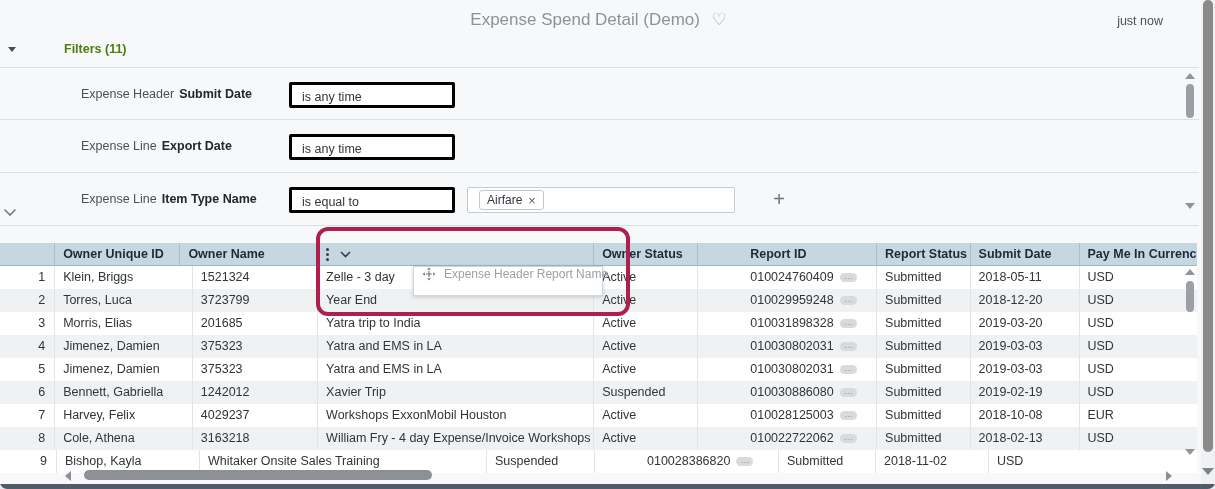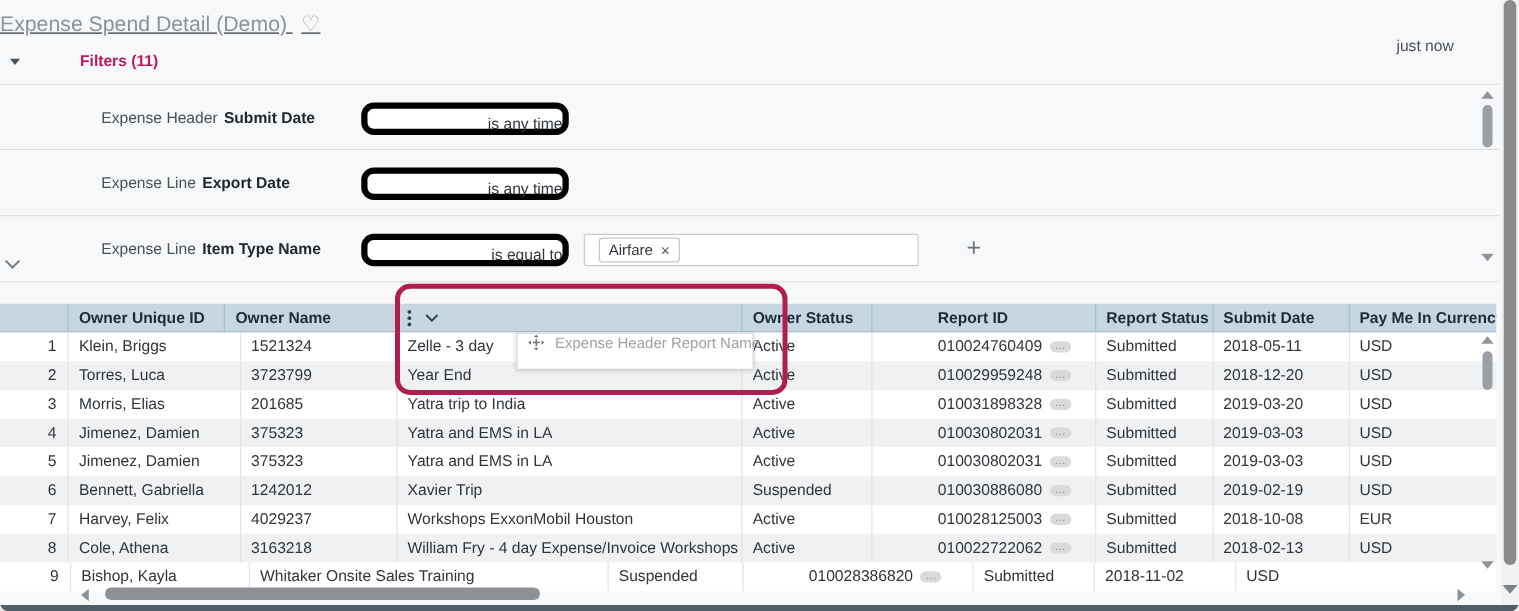--- a/index.html
+++ b/index.html
@@ -5,41 +5,41 @@
   * { margin:0; padding:0; box-sizing:border-box; }
   html,body { background:#e9ebed; }
   .page {
     position:relative; width:1215px; height:489px;
     background:#f7f8f9; overflow:hidden;
     font-family:"Liberation Sans", sans-serif;
     color:#2f353a;
     border-radius:0 0 7px 7px;
   }
   
-  .title-wrap { position:absolute; top:9px; left:0; width:1197px; text-align:left;text-decoration:underline; }
+  .title-wrap { position:absolute; top:9px; left:0; width:1197px; text-align:center; }
   .page-title { font-size:17px; color:#8d9297; display:inline; }
   .fav-heart { font-size:17px; color:#a6acb1; margin-left:7px; }
-  .updated { position:absolute; top:30px; right:52px; font-size:12.5px; color:#4b5156; }
+  .updated { position:absolute; top:14px; right:52px; font-size:12.5px; color:#4b5156; }
 
   
   .filters-toggle { position:absolute; top:42px; left:8px; display:flex; align-items:center; cursor:pointer; }
   .tri-down { width:0; height:0; border-left:4.5px solid transparent; border-right:4.5px solid transparent; border-top:5.5px solid #474e54; }
-  .filters-label { margin-left:8px; font-size:12.5px; font-weight:700; color:#be185d;padding-left:40px; }
+  .filters-label { margin-left:8px; font-size:12.5px; font-weight:700; color:#4d7c0f;padding-left:40px; }
 
   
   .filter-row { position:absolute; left:0; width:1199px; height:53px; border-bottom:1px solid #dcdfe1; }
   .filter-row.first { border-top:1px solid #dcdfe1; }
   .fr1 { top:67px; } .fr2 { top:120px; } .fr3 { top:173px; }
   .f-label { position:absolute; left:37px; top:0; height:100%; display:flex; align-items:center; font-size:12.5px;margin-left:44px; }
   .f-entity { color:#4a5156; }
   .f-field { color:#21272c; font-weight:700; margin-left:5px; }
   .f-condition {
     position:absolute; left:289px; top:14px; width:166px; height:26px;
-    background:#fff; border:5px solid #000000; border-radius:10px;
-    font-size:12.5px; color:#30373d; line-height:24px; padding-left:10px;text-align:right;
+    background:#fff; border:3px solid #000000; border-radius:2px;
+    font-size:12.5px; color:#30373d; line-height:24px; padding-left:10px;
   }
   .f-valuebox {
     position:absolute; left:467px; top:14px; width:268px; height:26px;
     background:#fff; border:1px solid #c6cbd0; border-radius:2px;
     display:flex; align-items:center; padding-left:11px;
   }
   .f-tag {
     display:inline-flex; align-items:center; height:20px;
     border:1px solid #c2c7cc; border-radius:3px; padding:0 7px; gap:6px;
     font-size:12px; color:#30373d; background:#fff;

